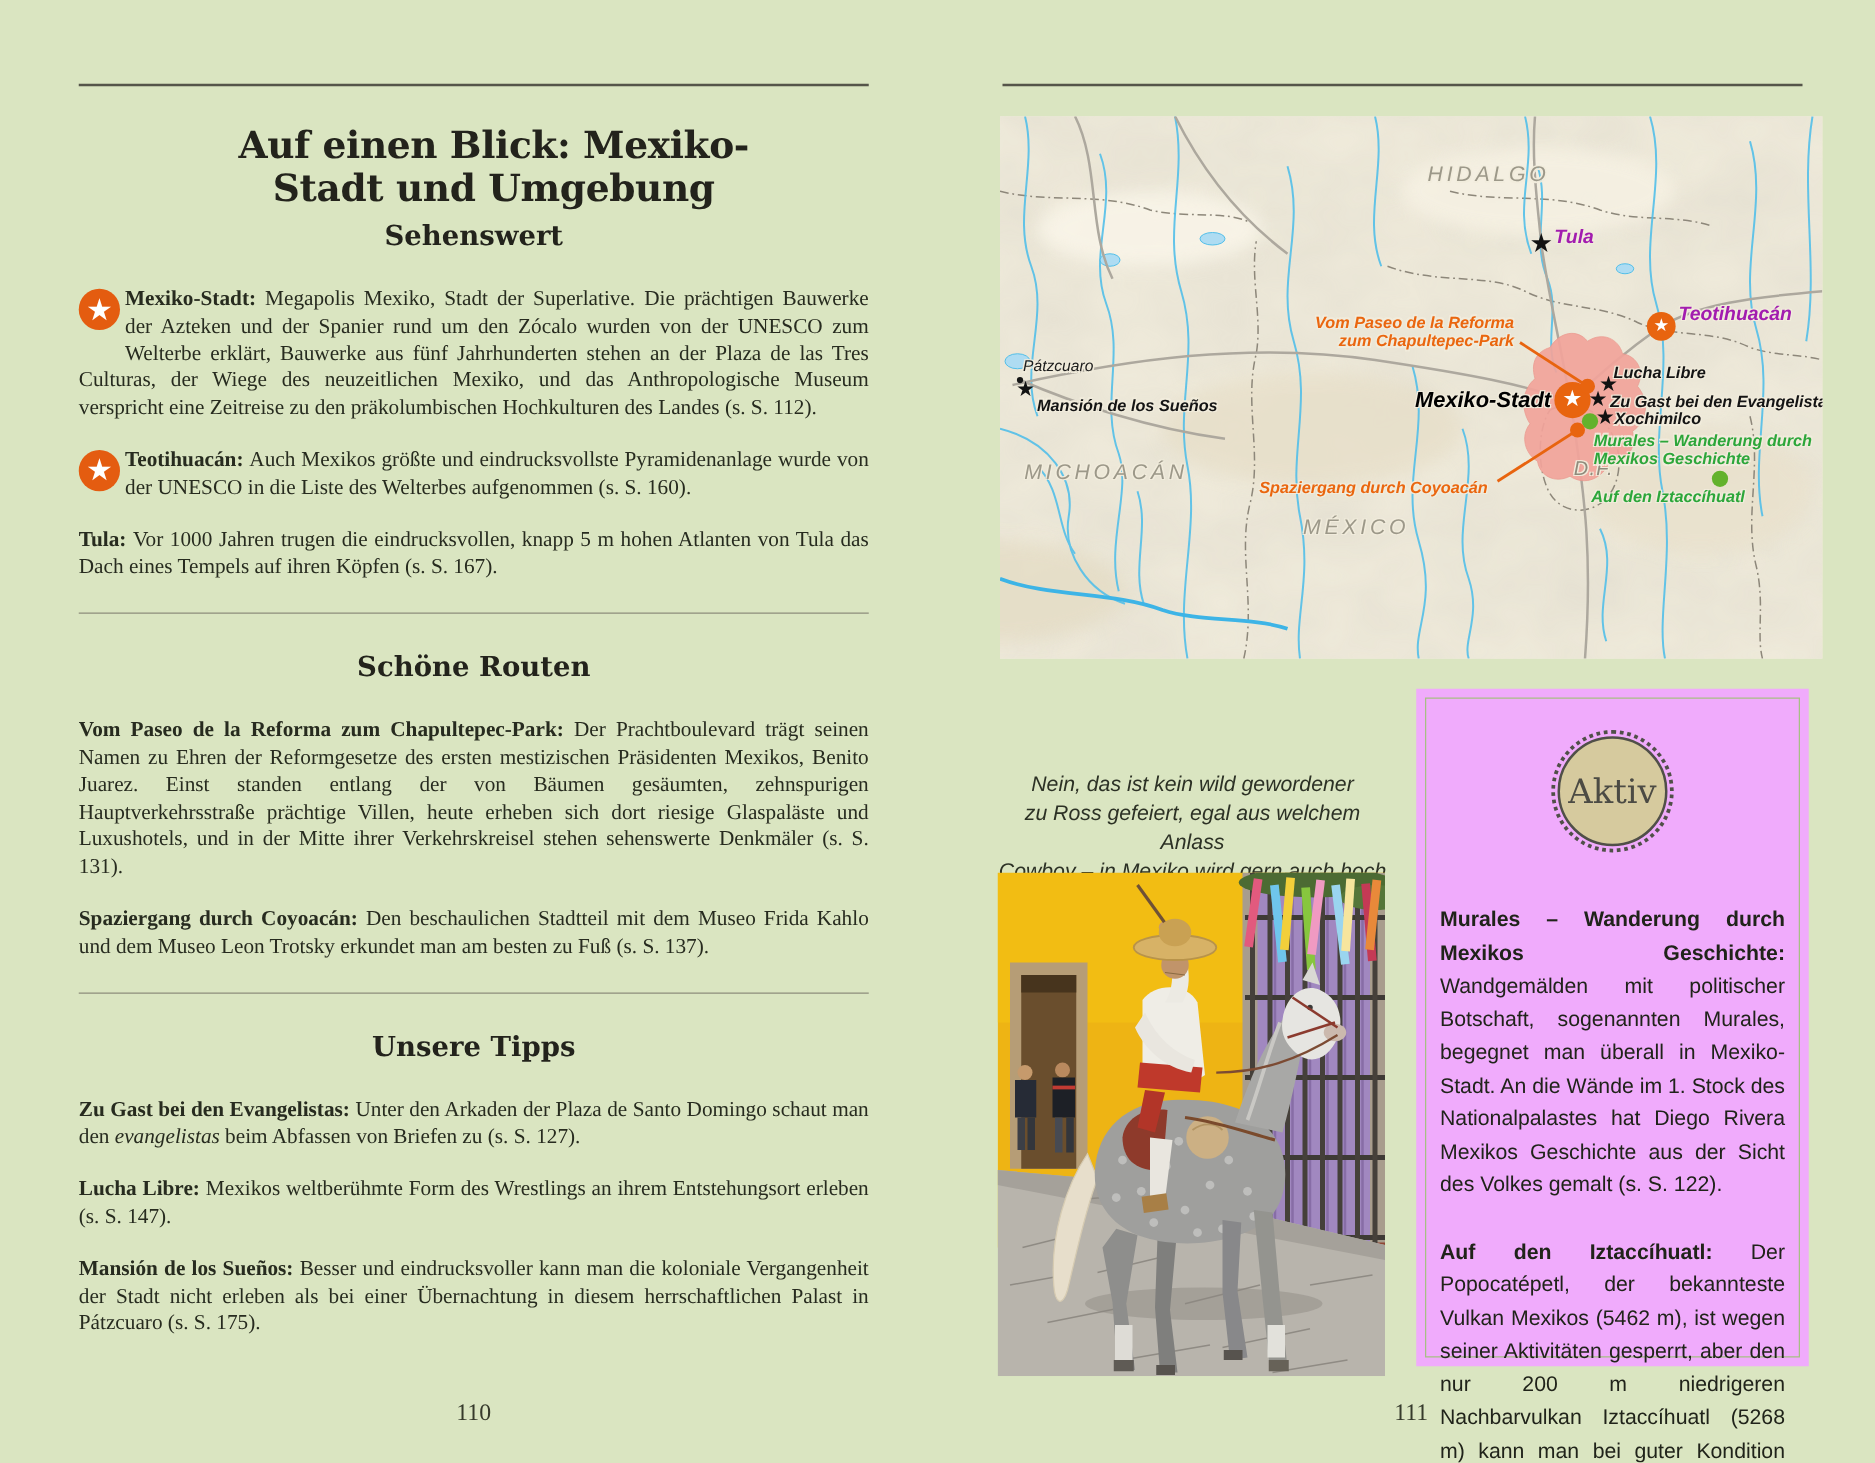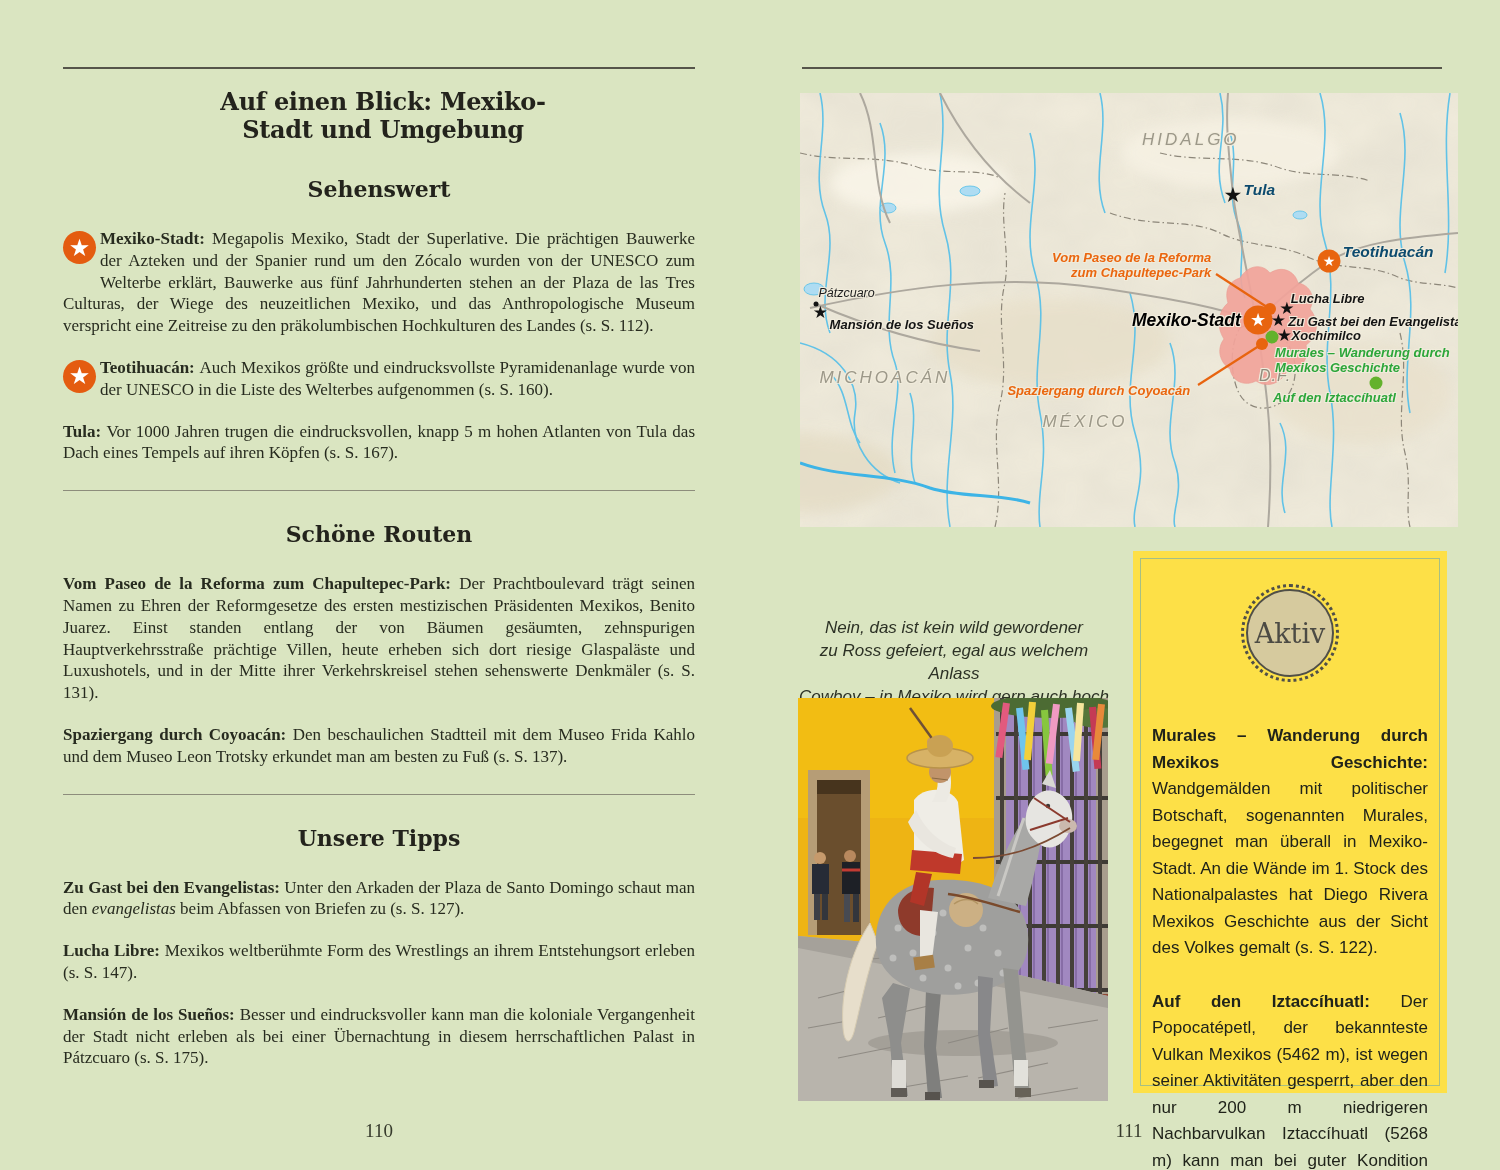--- a/index.html
+++ b/index.html
@@ -6,22 +6,22 @@
   body{
     width:1500px;height:1170px;position:relative;
     background:#dae5c1;
     font-family:"Liberation Serif", serif;
     overflow:hidden;
   }
   
   .page-left{position:absolute;left:63px;top:0;width:632px;height:1170px;}
   .rule-top{position:absolute;left:0;top:67px;width:632px;height:2px;background:#55554a;}
   .page-title{
-    position:absolute;top:84px;left:0;width:100%;margin:4px;text-align:center;
-    font-family:"DejaVu Serif", serif;font-weight:700;font-size:24px;line-height:1.16;
+    position:absolute;top:84px;left:0;width:100%;margin:16px;text-align:center;
+    font-family:"DejaVu Serif", serif;font-weight:700;font-size:30px;line-height:1.16;
     color:#23231c;letter-spacing:-0.3px;
   }
   #left-sections{position:absolute;top:176px;left:0;width:100%;}
   .section-heading{
     text-align:center;font-family:"DejaVu Serif", serif;font-weight:700;
     font-size:22px;color:#23231c;margin:0 0 26px 0;
   }
   .divider{height:1px;background:#8d8d7c;margin:26px 0 30px 0;}
   .para{
     font-size:17px;line-height:21.8px;text-align:justify;color:#272b1f;
@@ -46,21 +46,21 @@
     overflow:hidden;
   }
   .map svg{position:absolute;left:0;top:0;}
   #map-labels{position:absolute;left:0;top:0;width:100%;height:100%;}
   .map-label{
     position:absolute;font-family:"Liberation Sans", sans-serif;white-space:nowrap;
     text-shadow:1px 1px 0 rgba(241,236,220,.95),-1px -1px 0 rgba(241,236,220,.95),
                 1px -1px 0 rgba(241,236,220,.95),-1px 1px 0 rgba(241,236,220,.95);
     font-style:italic;
   }
-  .lbl-city{font-weight:700;font-size:15.5px;color:#0c4a6e;}
+  .lbl-city{font-weight:700;font-size:15.5px;color:#a21caf;}
   .lbl-city-xl{font-weight:700;font-size:17.5px;color:#000000;}
   .lbl-poi{font-weight:700;font-size:13px;color:#141414;}
   .lbl-town{font-weight:400;font-size:12.5px;color:#1c1c1c;}
   .lbl-green{font-weight:700;font-size:13px;color:#2ca63a;line-height:14.5px;}
   .lbl-orange{font-weight:700;font-size:13px;color:#ea660f;line-height:15px;}
   .lbl-region{font-weight:400;font-size:17px;color:#9c9889;letter-spacing:3px;}
   .lbl-region-sm{font-weight:400;font-size:16px;color:#8f8b7c;letter-spacing:1px;}
   .glyph{position:absolute;transform:translate(-50%,-50%);line-height:1;}
   .g-star-black{color:#121212;font-size:21px;font-family:"DejaVu Sans", sans-serif;}
   .g-star-black-sm{color:#121212;font-size:17px;font-family:"DejaVu Sans", sans-serif;}
@@ -75,21 +75,21 @@
   .g-dot-town{width:5px;height:5px;border-radius:50%;background:#141414;}
   .photo-caption{
     position:absolute;left:-2px;top:616px;width:312px;text-align:center;
     font-family:"Liberation Sans", sans-serif;font-style:italic;font-size:17px;
     line-height:23px;color:#2c3125;
   }
   .photo{position:absolute;left:-2px;top:698px;width:310px;height:403px;overflow:hidden;}
   
   .aktiv-box{
     position:absolute;left:333px;top:551px;width:314px;height:542px;
-    background:#fde047;
+    background:#f0abfc;
   }
   .aktiv-frame{position:absolute;left:7px;top:7px;right:7px;bottom:7px;
     border:1px solid #a6bf84;pointer-events:none;}
   .aktiv-badge-wrap{position:absolute;left:0;top:33px;width:100%;display:flex;justify-content:center;}
   .aktiv-badge{
     width:88px;height:88px;border-radius:50%;border:3px dotted #504f48;
     display:flex;align-items:center;justify-content:center;padding:2px;background:transparent;
   }
   .aktiv-badge-inner{
     width:84px;height:84px;border-radius:50%;background:#d6ca9e;border:2px solid #504f48;

